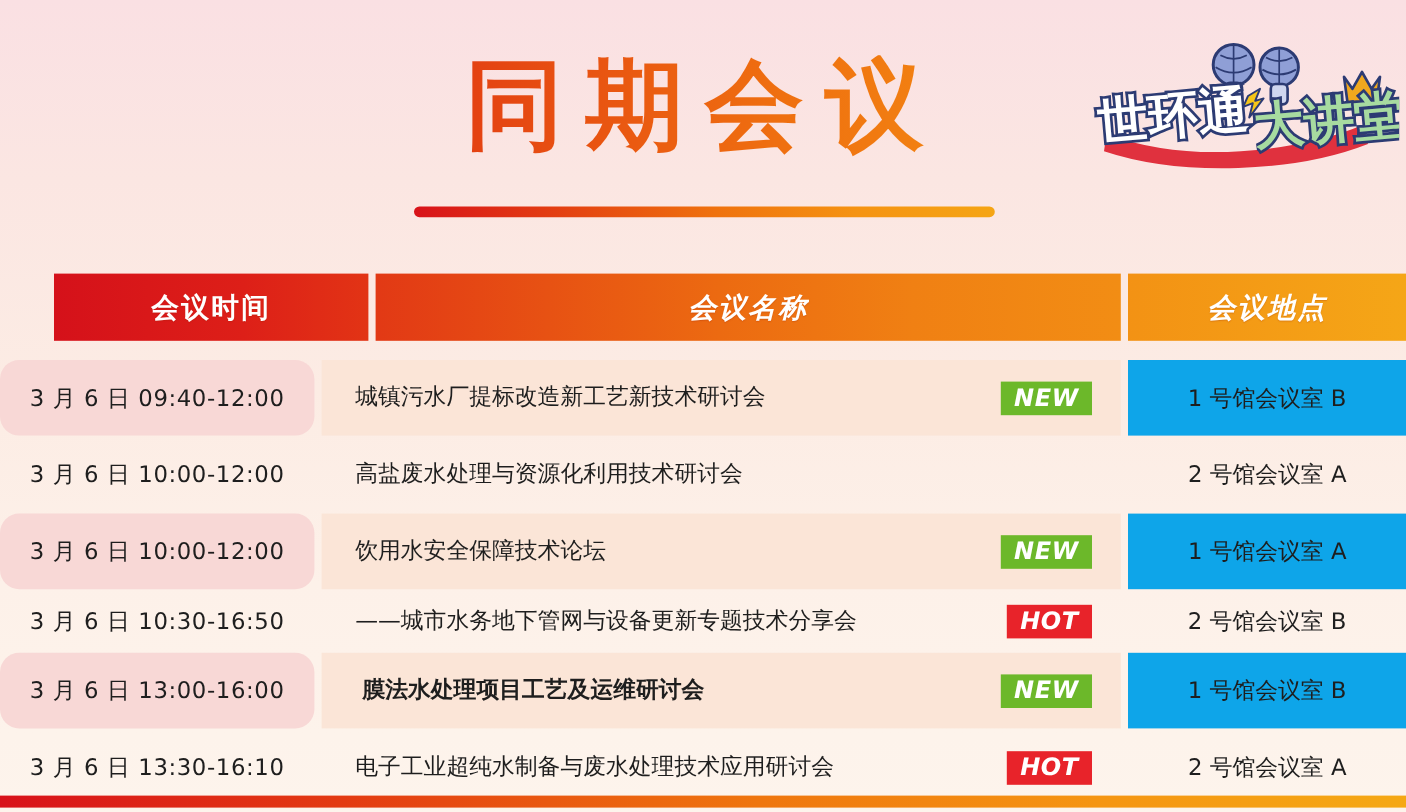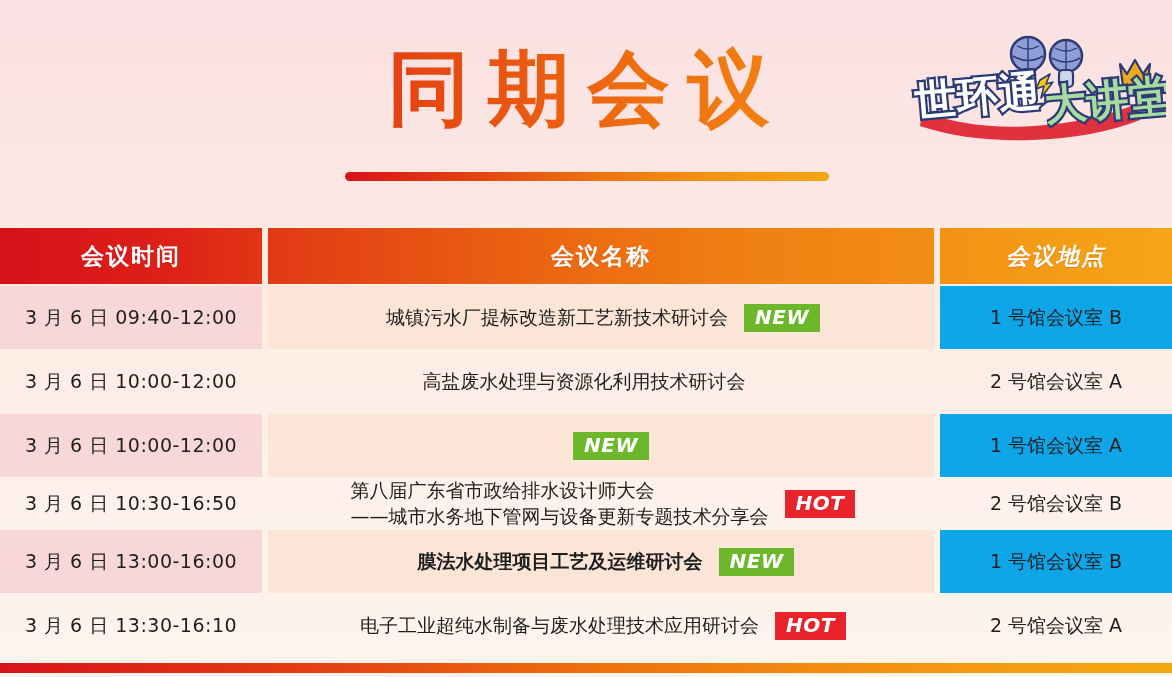--- a/index.html
+++ b/index.html
@@ -74,51 +74,51 @@
     align-items: stretch;
     gap: 6px;
     margin-bottom: 1px;
   }
 
   .c-time   { width: 262px; flex: 0 0 262px; }
   .c-name   { flex: 1 1 auto; }
   .c-place  { width: 232px; flex: 0 0 232px; }
 
   
-  .thead { height: 56px; gap: 6px; margin-bottom: 2px; }
+  .thead { height: 56px; gap: 6px; margin-bottom: 16px; padding-left: 45px; }
   .th {
     display: flex;
     align-items: center;
     justify-content: center;
     color: #ffffff;
     font-size: 23px;
     font-weight: bold;
     letter-spacing: 2px;
     font-family: "DejaVu Sans", "Liberation Sans", sans-serif;
     text-shadow: 0 1px 1px rgba(150,30,0,.25);
   }
   .th.c-time  { background: linear-gradient(90deg, #d5111a 0%, #dd1f18 60%, #e23415 100%); }
-  .th.c-name  { background: linear-gradient(90deg, #e23915 0%, #ec6a11 46%, #f08013 72%, #f28d14 100%); }
+  .th.c-name  { background: linear-gradient(90deg, #e23915 0%, #ec6a11 46%, #f08013 72%, #f28d14 100%); font-style: italic; }
   .th.c-place { background: linear-gradient(90deg, #f39214 0%, #f5a617 100%); font-style: italic; }
 
   
   .tr { height: 63px; }
   .tr.tall { height: 51px; }
 
   .cell {
     display: flex;
     align-items: center;
     font-size: 19px;
     color: #1e1e1e;
     font-family: "DejaVu Sans", "Liberation Sans", sans-serif;
   }
 
-  .cell.c-time  { justify-content: center; letter-spacing: .5px; }
+  .cell.c-time  { justify-content: center; letter-spacing: .5px; border-radius: 16px; }
   .cell.c-place { justify-content: center; }
-  .cell.c-name  { justify-content: center; padding: 0 24px 0 28px; }
+  .cell.c-name  { justify-content: space-between; padding: 0 24px 0 28px; }
 
   
   .tr.tint .c-time  { background: #f8d8d6; }
   .tr.tint .c-name  { background: #fbe5d7; }
   .tr.tint .c-place { background: #0ea5e9; }
 
   
   .tr.plain .c-time,
   .tr.plain .c-name,
   .tr.plain .c-place { background: transparent; }
@@ -219,30 +219,30 @@
     <div class="cell c-name">
       <span class="name-text">高盐废水处理与资源化利用技术研讨会</span>
       <span class="badge none"></span>
     </div>
     <div class="cell c-place">2 号馆会议室 A</div>
   </div>
 
   <div class="row tr tint">
     <div class="cell c-time">3 月 6 日 10:00-12:00</div>
     <div class="cell c-name">
+      <span class="name-text">饮用水安全保障技术论坛</span>
       <span class="badge new">NEW</span>
     </div>
     <div class="cell c-place">1 号馆会议室 A</div>
   </div>
 
   <div class="row tr plain tall">
     <div class="cell c-time">3 月 6 日 10:30-16:50</div>
     <div class="cell c-name">
       <span class="name-text">
-        <span class="l1">第八届广东省市政给排水设计师大会</span>
         <span class="l2">——城市水务地下管网与设备更新专题技术分享会</span>
       </span>
       <span class="badge hot">HOT</span>
     </div>
     <div class="cell c-place">2 号馆会议室 B</div>
   </div>
 
   <div class="row tr tint">
     <div class="cell c-time">3 月 6 日 13:00-16:00</div>
     <div class="cell c-name">

